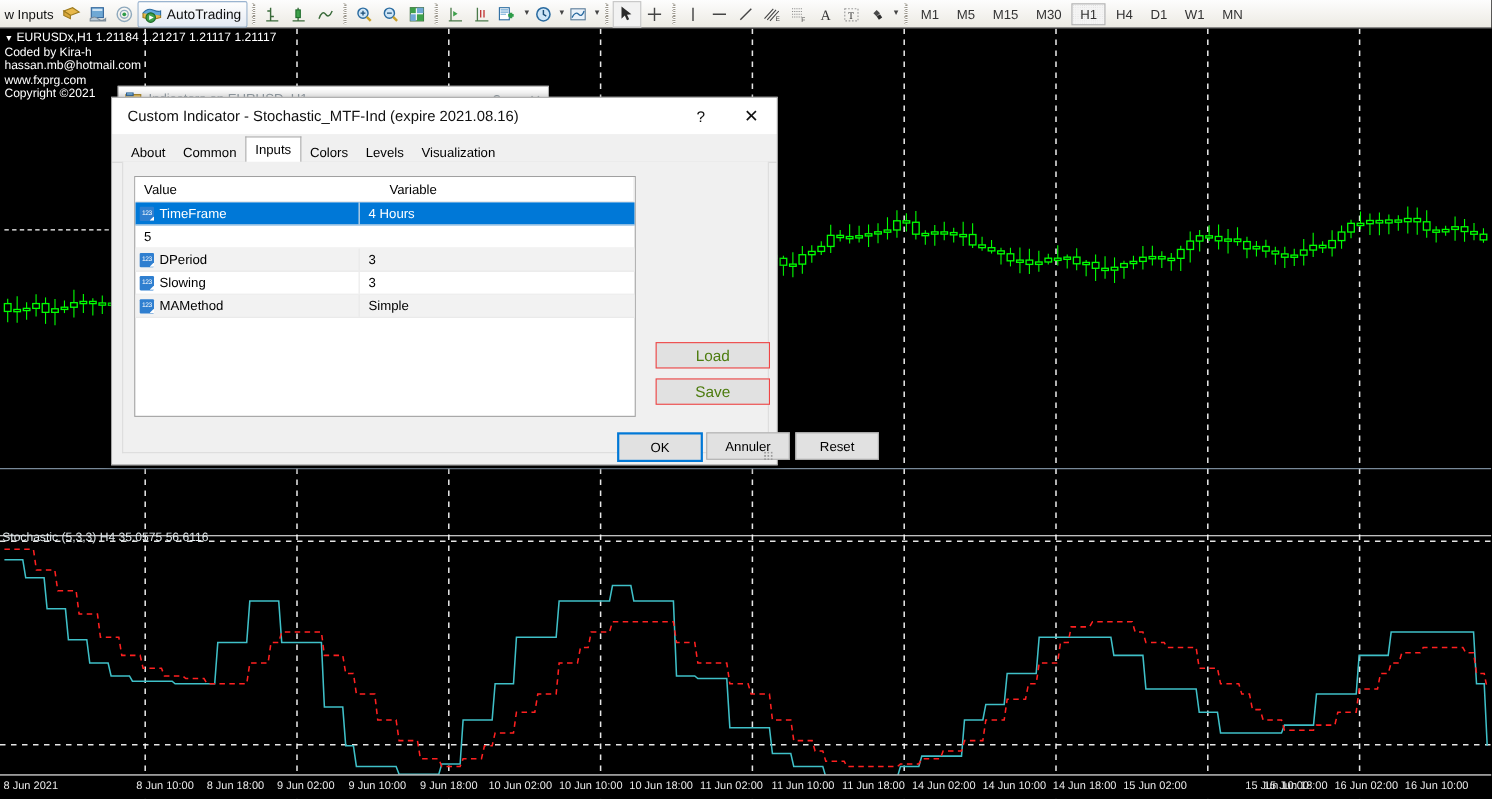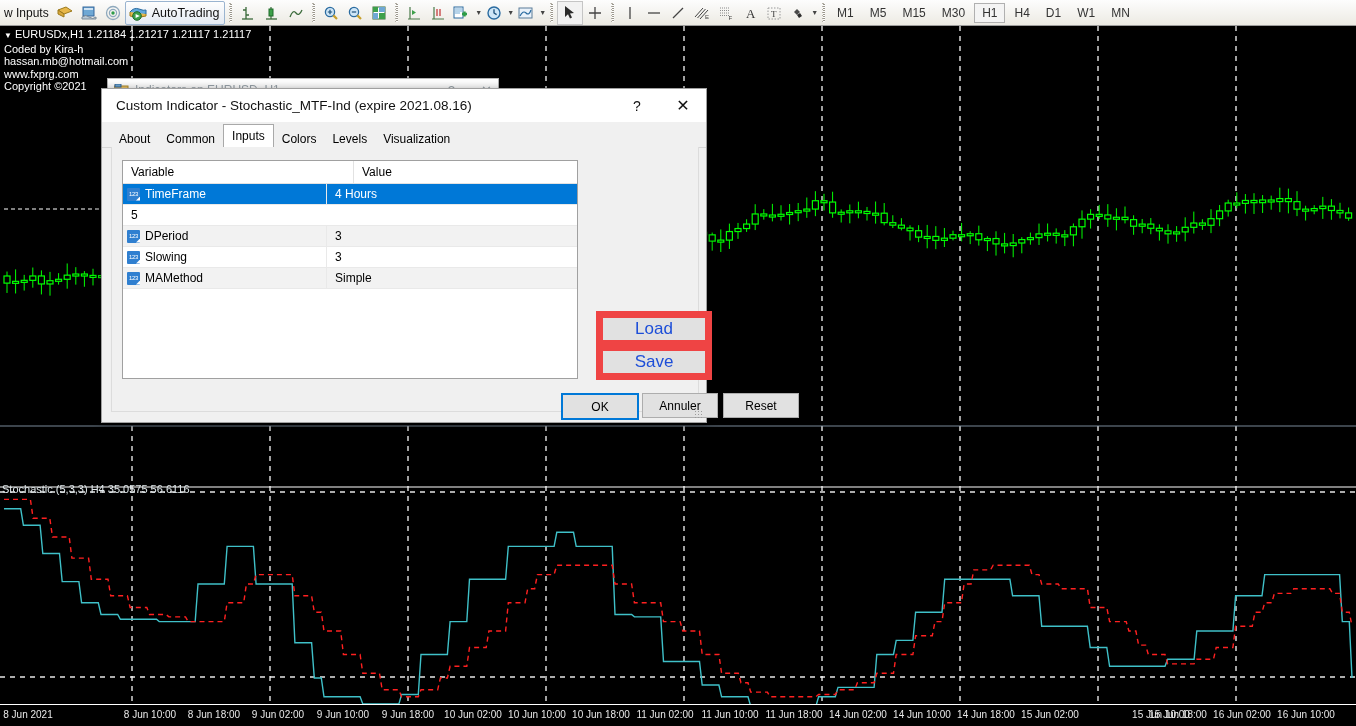--- a/index.html
+++ b/index.html
@@ -115,22 +115,22 @@
   .trow .name{font-size:12px;margin-left:5px;}
   .vicon{
     width:13px;height:13px;flex:none;background:#2f7fd0;border-radius:1px;
     display:flex;align-items:center;justify-content:center;position:relative;
   }
   .vicon span{font-size:6px;color:#fff;font-family:"Liberation Sans",sans-serif;
     letter-spacing:-0.4px;line-height:1;}
   .vicon:after{content:"";position:absolute;right:0;bottom:0;width:4px;height:4px;
     background:#fff;clip-path:polygon(100% 0,100% 100%,0 100%);}
   .sidebtn{
-    position:absolute;width:102px;height:22px;background:#e1e1e1;border:7px solid #ef4444;
-    font-size:17px;color:#1d4ed8;display:flex;align-items:center;justify-content:center;
+    position:absolute;width:102px;height:22px;background:#e1e1e1;border:1px solid #ef4444;
+    font-size:14px;color:#4d7c0f;display:flex;align-items:center;justify-content:center;
   }
   #btn-load{left:484px;top:164px;}
   #btn-save{left:484px;top:197px;}
   #dlg-foot{position:absolute;left:0;bottom:0;width:100%;height:38px;}
   .footbtn{
     position:absolute;top:9px;width:74px;height:23px;background:#e1e1e1;border:1px solid #adadad;
     font-size:12px;color:#000;display:flex;align-items:center;justify-content:center;
   }
   #btn-ok{left:459px;background:#e1e1e1;border:2px solid #0078d7;width:74px;height:23px;}
   #btn-cancel{left:540px;}
@@ -734,22 +734,22 @@
         <div class="tab">Common</div>
         <div class="tab active">Inputs</div>
         <div class="tab">Colors</div>
         <div class="tab">Levels</div>
         <div class="tab">Visualization</div>
       </div>
 
     <div id="panel">
       <div id="table">
         <div id="thead">
+          <div class="th c2">Value</div>
           <div class="th c1">Variable</div>
-          <div class="th c2">Value</div>
         </div>
         <div id="tbody">
             <div class="trow sel">
               <div class="c1">
                 <span class="vicon">
                   <span>123</span>
                 </span>
                 <span class="name">TimeFrame</span>
               </div>
               <div class="c2">4 Hours</div>

